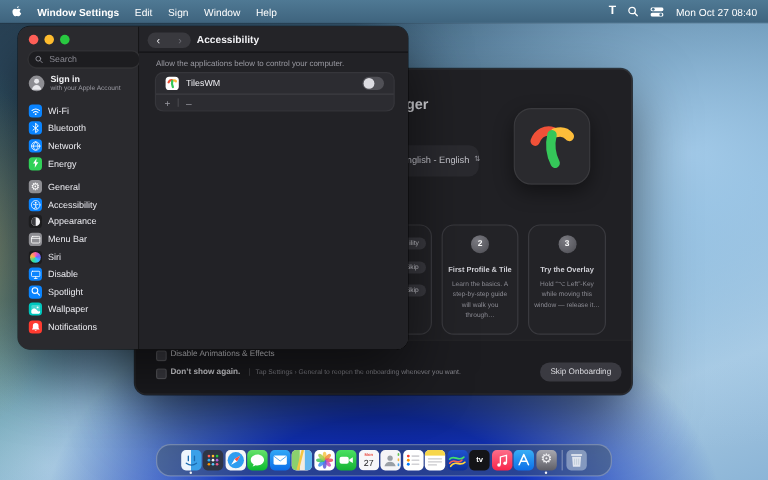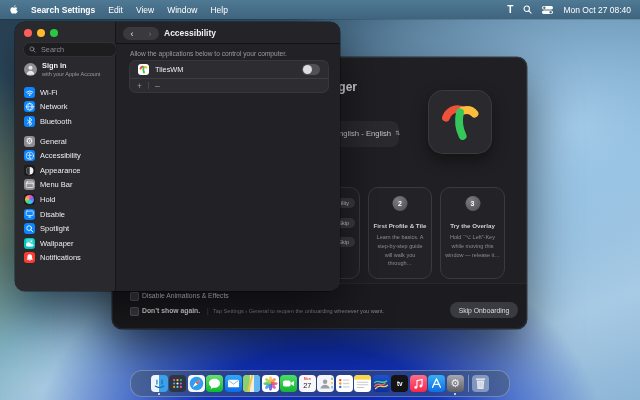--- a/index.html
+++ b/index.html
@@ -216,34 +216,42 @@
             <svg viewBox="0 0 12 12" fill="none" stroke="#fff" stroke-linecap="round" stroke-width="1.1">
               <path d="M2 5.2a6.3 6.3 0 0 1 8 0"></path>
               <path d="M3.6 7.1a3.9 3.9 0 0 1 4.8 0"></path>
               <circle cx="6" cy="9" r="1" fill="#fff" stroke="none"></circle>
             </svg>
           </span>
           <span>Wi-Fi</span>
         </div>
         <div class="sb-item">
           <span class="sb-icon" style="background: rgb(10, 132, 255);">
+            <svg viewBox="0 0 12 12" fill="none" stroke="#fff" stroke-linecap="round" stroke-width="1" stroke-linejoin="round">
+              <path d="M6 1.2v9.6l2.8-2.5L3.2 3.9M6 1.2l2.8 2.5-5.6 4.4"></path>
+            </svg>
+          </span>
+          <span>Bluetooth</span>
+        </div>
+        <div class="sb-item">
+          <span class="sb-icon" style="background: rgb(10, 132, 255);">
             <svg viewBox="0 0 12 12" fill="none" stroke="#fff" stroke-linecap="round" stroke-width=".85">
               <circle cx="6" cy="6" r="4.4"></circle>
               <path d="M1.6 6h8.8M6 1.6c-3.3 2.9-3.3 5.9 0 8.8 3.3-2.9 3.3-5.9 0-8.8z"></path>
             </svg>
           </span>
           <span>Network</span>
         </div>
         <div class="sb-item">
-          <span class="sb-icon" style="background: rgb(10, 132, 255);">
-            <svg viewBox="0 0 12 12" fill="none" stroke="#fff" stroke-linecap="round" stroke-width="1" stroke-linejoin="round">
-              <path d="M6 1.2v9.6l2.8-2.5L3.2 3.9M6 1.2l2.8 2.5-5.6 4.4"></path>
-            </svg>
-          </span>
-          <span>Bluetooth</span>
+          <span class="sb-icon" style="background: rgb(48, 209, 88);">
+            <svg viewBox="0 0 12 12">
+              <path d="M6.9 1 3.2 6.6h2.1L5 11l3.8-5.6H6.5z" fill="#fff"></path>
+            </svg>
+          </span>
+          <span>Energy</span>
         </div>
         <div class="sb-item gap">
           <span class="sb-icon" style="background: rgb(142, 142, 147);">
             <span class="g">⚙</span>
           </span>
           <span>General</span>
         </div>
         <div class="sb-item">
           <span class="sb-icon" style="background: rgb(10, 132, 255);">
             <svg viewBox="0 0 12 12" fill="none" stroke="#fff" stroke-linecap="round" stroke-width=".85">
@@ -270,21 +278,21 @@
               <path d="M1.6 4.6h8.8"></path>
               <circle cx="3" cy="3.5" r=".4" fill="#fff" stroke="none"></circle>
             </svg>
           </span>
           <span>Menu Bar</span>
         </div>
         <div class="sb-item">
           <span class="sb-icon" style="background: rgb(28, 28, 30);">
             <span class="siri-orb"></span>
           </span>
-          <span>Hold</span>
+          <span>Siri</span>
         </div>
         <div class="sb-item">
           <span class="sb-icon" style="background: rgb(10, 132, 255);">
             <svg viewBox="0 0 12 12" fill="none" stroke="#fff" stroke-linecap="round" stroke-width=".85">
               <rect x="1.6" y="2.6" width="8.8" height="5.6" rx="1"></rect>
               <path d="M4.5 10.2h3M6 8.2v2"></path>
             </svg>
           </span>
           <span>Disable</span>
         </div>
@@ -351,23 +359,23 @@
   </div>
 </div>
 
 <div class="menubar">
   <div class="mb-left">
     <span class="mb-apple">
       <svg viewBox="0 0 12 14" fill="#fff">
         <path d="M7.1 3.3c.9-.1 1.7-1 1.6-2.1-.9 0-1.9.7-1.6 2.1zM9.9 7.2c0-1.4 1.1-2 1.1-2s-.8-1.1-2.1-1.1c-.9 0-1.4.5-2.1.5s-1.3-.5-2.1-.5C3.2 4.1 1.8 5.4 1.8 7.5c0 2.6 1.9 5 3 5 .7 0 1-.4 1.9-.4s1.2.4 1.9.4c1.2 0 2.8-2.3 3-3.5-1.1-.4-1.7-1-1.7-1.8z"></path>
       </svg>
     </span>
-    <span class="mb-app">Search Settings</span>
+    <span class="mb-app">Window Settings</span>
     <span>Edit</span>
-    <span>View</span>
+    <span>Sign</span>
     <span>Window</span>
     <span>Help</span>
   </div>
   <div class="mb-right">
     <span class="mb-t">T</span>
     <span class="mb-ico">
       <svg width="9" height="9" viewBox="0 0 12 12" fill="none" stroke="#fff" stroke-width="1.4" stroke-linecap="round">
           <circle cx="5" cy="5" r="3.6"></circle>
           <path d="M7.8 7.8 10.8 10.8"></path>
         </svg>

